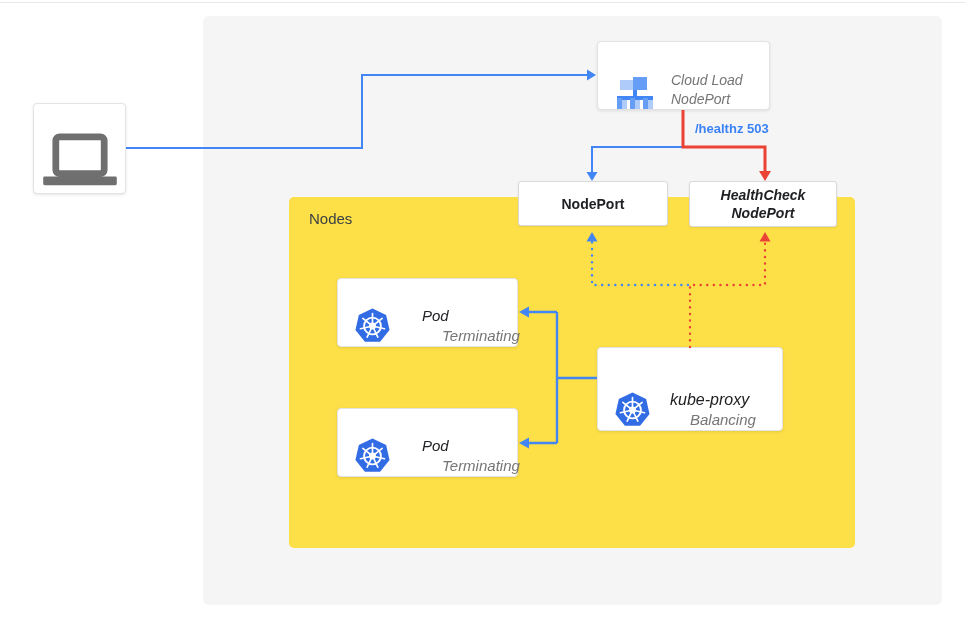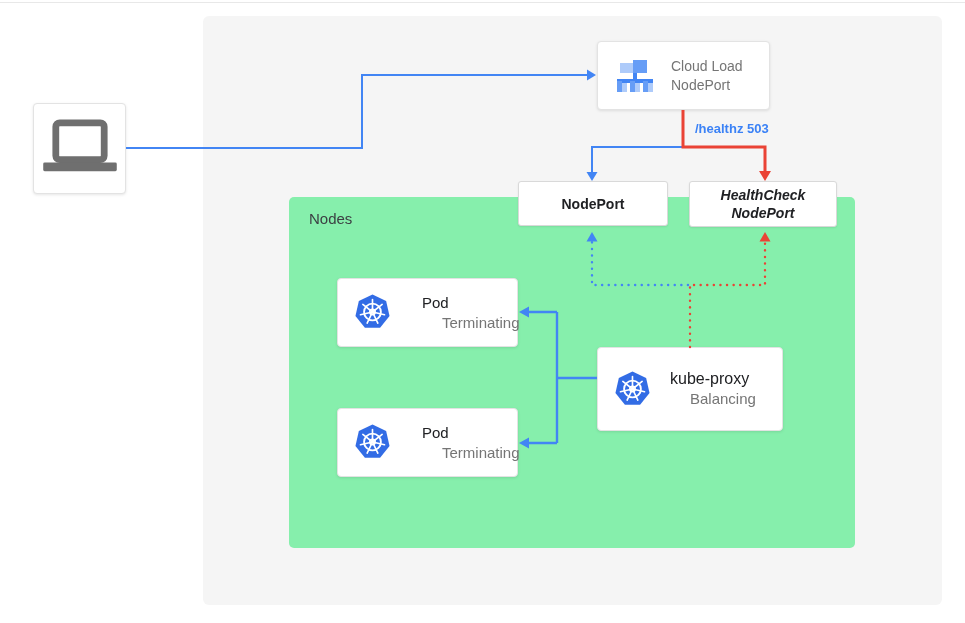--- a/index.html
+++ b/index.html
@@ -10,29 +10,29 @@
   }
   .top-hairline {
     position:absolute; left:0; top:2px; width:965px; height:1px; background:#e8e8e8;
   }
   .panel {
     position:absolute; left:203px; top:16px; width:739px; height:589px;
     background:#f5f5f5; border-radius:6px;
   }
   .nodes-container {
     position:absolute; left:289px; top:197px; width:566px; height:351px;
-    background:#86efac; border-radius:5px;
+    background:#fde047; border-radius:5px;
   }
   .nodes-label {
     position:absolute; left:20px; top:13px; font-size:15px; color:#3c4043;
   }
   .card {
     position:absolute; background:#ffffff; border:1px solid #e3e3e3; border-radius:4px;
     box-shadow:0 1px 3px rgba(0,0,0,0.10);
-    display:flex; align-items:center;
+    display:flex; align-items:flex-end;font-style:italic;
   }
   .client-box { left:33px; top:103px; width:93px; height:91px; justify-content:center; }
   .clb-box { left:597px; top:41px; width:173px; height:69px; padding-left:16px; gap:17px; }
   .clb-text { font-size:14px; line-height:19px; color:#757575; }
   .port-box {
     position:absolute; background:#ffffff; border:1px solid #d9d9d9; border-radius:3px;
     box-shadow:0 1px 2px rgba(0,0,0,0.08);
     display:flex; flex-direction:column; align-items:center; justify-content:center;
     font-weight:bold; color:#202124; font-size:14px; line-height:18px; text-align:center;
   }

